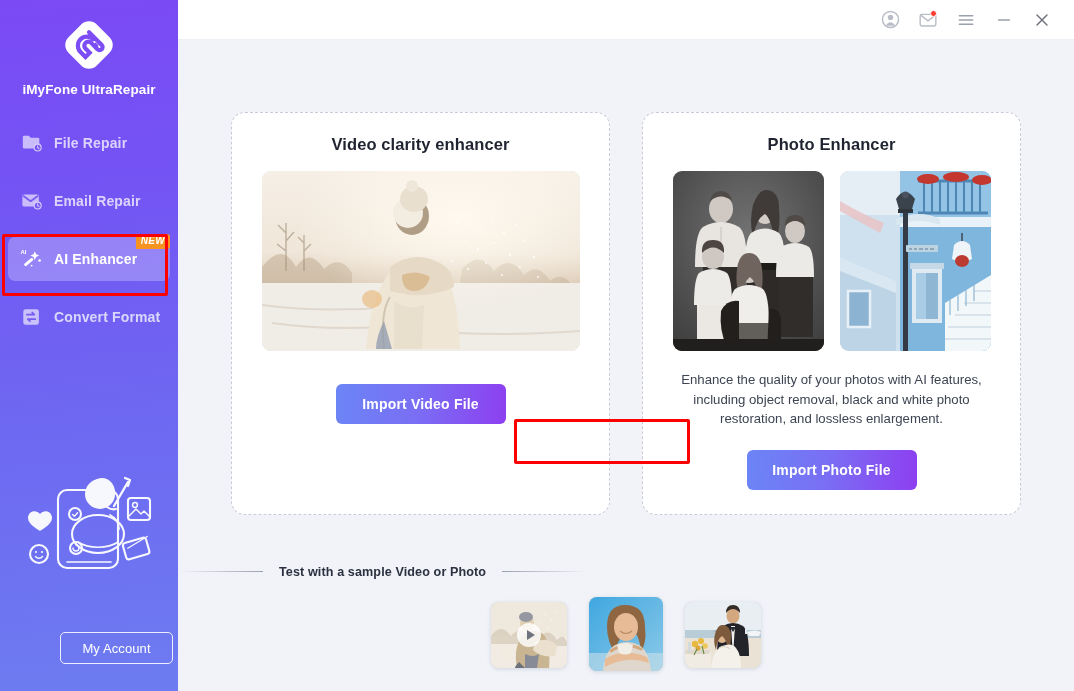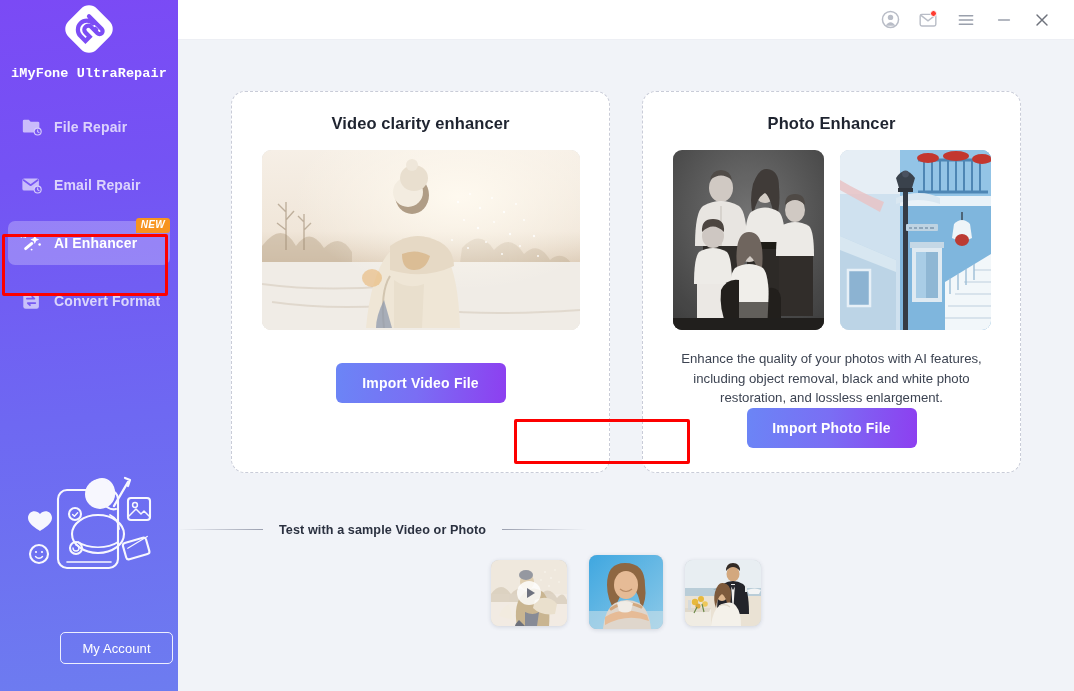--- a/index.html
+++ b/index.html
@@ -19,22 +19,22 @@
   
   .sidebar {
     position: relative;
     width: 178px; height: 691px;
     background: linear-gradient(175deg, #7b4af5 0%, #7453f4 25%, #6e68f2 60%, #6d7cf0 100%);
     flex: 0 0 178px;
     color: #fff;
     overflow: hidden;
   }
   .brand {
+    padding-top: 16px;
     text-align: center;
-    font-family: Liberation Mono, monospace;
   }
   .logo-diamond {
     width: 58px; height: 58px;
     margin: 0 auto 8px auto;
     position: relative;
   }
   .brand-name {
     font-size: 13.5px;
     font-weight: 700;
     letter-spacing: .1px;
@@ -150,21 +150,21 @@
     width: 7px; height: 7px;
     border-radius: 50%;
     background: #ff3b30;
     border: 1.3px solid #fff;
   }
 
   
   .cards {
     display: flex;
     gap: 32px;
-    padding: 51px 53px 0 53px;
+    padding: 72px 53px 0 53px;
   }
   .card {
     width: 384px;
     background: #ffffff;
     border: 1.4px dashed #c9ccd8;
     border-radius: 14px;
     padding: 22px 20px 24px 20px;
     display: flex;
     flex-direction: column;
     align-items: center;
@@ -189,20 +189,21 @@
 
   .card-desc {
     margin-top: 19px;
     font-size: 13.2px;
     line-height: 19.5px;
     color: #3d4452;
     text-align: center;
     max-width: 330px;
   }
   .import-btn {
+    margin-top: 21px;
     width: 170px; height: 40px;
     border: none;
     border-radius: 6px;
     background: linear-gradient(95deg, #6b85f6 0%, #7a6ef4 48%, #8d3ff0 100%);
     color: #fff;
     font-family: inherit;
     font-size: 14px;
     font-weight: 700;
     letter-spacing: .2px;
     cursor: pointer;

